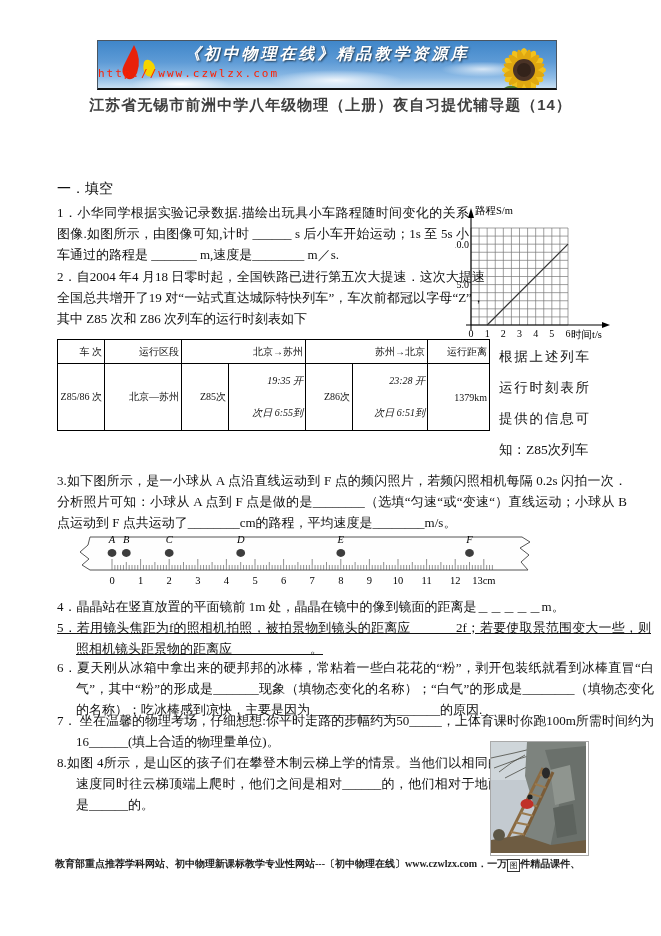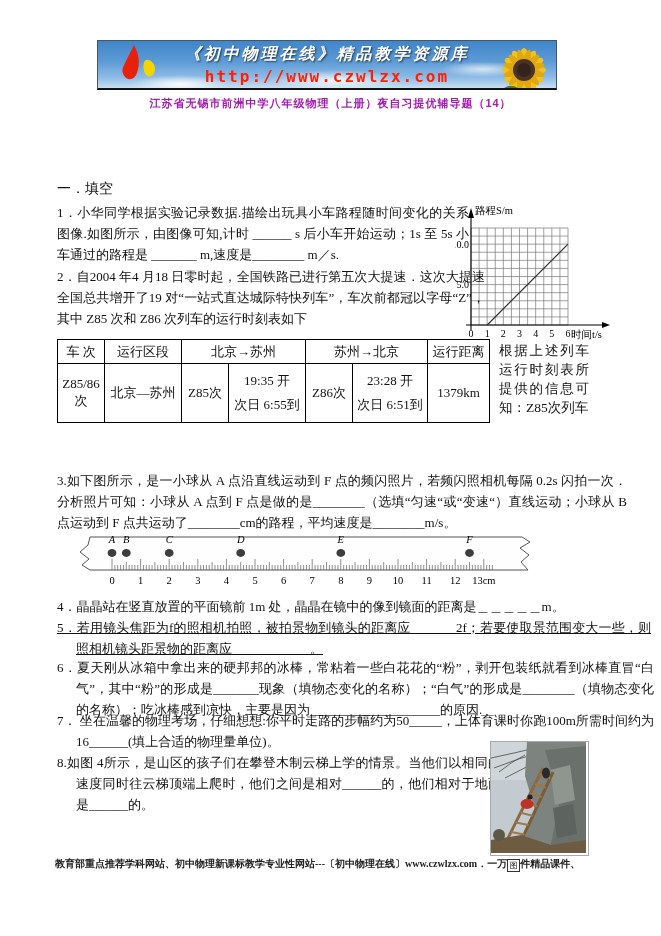--- a/index.html
+++ b/index.html
@@ -11,57 +11,57 @@
   .banner{left:97px;top:40px;width:458px;height:47px;border:1px solid #4a5560;border-bottom:2px solid #111;
     background:
       radial-gradient(ellipse 70px 13px at 18% 92%, rgba(255,255,255,.95), rgba(255,255,255,0) 70%),
       radial-gradient(ellipse 95px 15px at 52% 84%, rgba(255,255,255,.85), rgba(255,255,255,0) 70%),
       radial-gradient(ellipse 60px 11px at 84% 60%, rgba(255,255,255,.7), rgba(255,255,255,0) 70%),
       linear-gradient(180deg,#3f86c9 0%,#5e9bd6 45%,#8fbce6 78%,#c8dff2 100%);
     overflow:hidden;}
   .banner-title{position:absolute;left:0;right:0;top:3px;text-align:center;color:#fff;font-weight:bold;
     font-size:16px;letter-spacing:3px;font-style:italic;
     font-family:"Liberation Serif",serif;text-shadow:1px 1px 2px rgba(0,0,0,.65);}
-  .banner-url{position:absolute;left:0;right:0;top:26px;text-align:center;color:#ff1f00;font-weight:bold;
-    font-size:16px;letter-spacing:2px;font-family:"DejaVu Sans Mono",monospace;}
+  .banner-url{position:absolute;left:0;right:0;top:26px;text-align:left;color:#ff1f00;font-weight:normal;
+    font-size:11px;letter-spacing:2px;font-family:"DejaVu Sans Mono",monospace;}
   .logo{position:absolute;left:20px;top:4px;}
   .sunflower{position:absolute;right:6px;bottom:-8px;}
 
   
-  .doc-title{left:0;top:96px;width:661px;text-align:center;color:#a21caf;font-weight:bold;font-size:11px;
+  .doc-title{left:0;top:96px;width:661px;text-align:center;color:#404040;font-weight:bold;font-size:15px;
     font-family:"Liberation Sans",sans-serif;letter-spacing:1px;}
 
   .class-row{left:378px;top:155px;font-size:13px;}
   .blank-line{display:inline-block;border-bottom:1px solid #000;height:13px;vertical-align:bottom;}
   .b-class{width:84px;} .b-name{width:118px;}
 
   .sec-head{left:57px;top:180px;font-size:14px;}
 
   .q{font-size:13px;line-height:21px;text-align:justify;}
   .hang{padding-left:19px;text-indent:-19px;}
   .preline{white-space:pre-line;}
 
   .q1{left:57px;top:202px;width:412px;}
   .q2{left:57px;top:266px;width:428px;}
-  .q2side{left:499px;top:341px;width:90px;font-size:13.5px;line-height:19px;text-align:justify;}
+  .q2side{left:499px;top:341px;width:90px;font-size:13.5px;line-height:31px;text-align:justify;}
   .q2cont{left:57px;top:430px;width:480px;}
   .q3{left:57px;top:470px;width:570px;}
   .q4{left:57px;top:596px;width:575px;}
   .q5{left:57px;top:617px;width:575px;text-decoration:underline;}
   .q6{left:57px;top:657px;width:578px;}
   .q7{left:57px;top:710px;width:578px;}
   .q8{left:57px;top:752px;width:425px;}
 
   
   .train-table{left:57px;top:339px;border-collapse:collapse;table-layout:fixed;}
-  .train-table td{border:1px solid #000;text-align:center;font-size:13px;padding:1px 2px;
+  .train-table td{border:1px solid #000;text-align:right;font-size:10px;padding:1px 2px;
     font-family:"Liberation Serif",serif;}
   .train-table .hdr{height:24px;}
   .train-table .datarow td{height:56px;}
-  .pre{white-space:pre-line;line-height:24px;}
+  .pre{white-space:pre-line;line-height:32px;font-style:italic;}
 
   
   .graph-wrap{left:455px;top:198px;width:206px;height:142px;}
   .ruler-wrap{left:72px;top:533px;width:470px;height:58px;}
   .photo-wrap{left:490px;top:741px;width:97px;height:113px;border:1px solid #a9a9a9;}
 
   
   .footer{left:55px;top:857px;width:572px;font-size:10px;line-height:14.5px;color:#222;font-weight:bold;
     font-family:"Liberation Serif",serif;}
   .inline-icon{display:inline-block;width:11px;height:11px;border:1px solid #333;font-size:8px;

